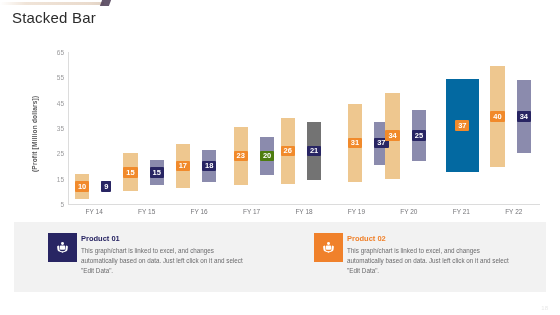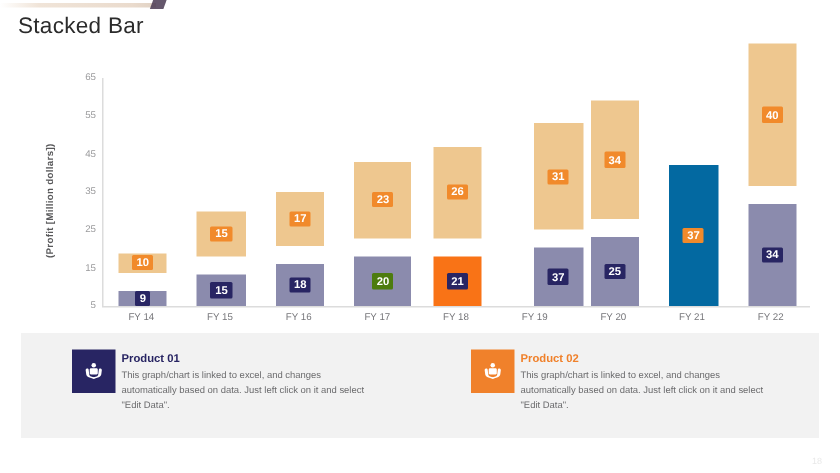--- a/index.html
+++ b/index.html
@@ -97,21 +97,21 @@
     left: 68px;
     top: 152px;
     width: 472px;
     height: 1px;
     background: #dcdcdc;
   }
   .bar-col {
     position: absolute;
     bottom: 0;
     display: flex;
-    flex-direction: column;
+    flex-direction: row;
     justify-content: flex-end;
     align-items: center;
     gap: 12px;
   }
   .seg {
     width: 100%;
     position: relative;
     display: flex;
     align-items: center;
     justify-content: center;
@@ -253,21 +253,21 @@
           <span class="badge badge-top" style="background: rgb(241, 138, 43);">23</span>
         </div>
         <div class="seg seg-bottom" style="height: 38px; background: rgb(139, 139, 173);">
           <span class="badge badge-bottom" style="background: #4d7c0f;">20</span>
         </div>
       </div>
       <div class="bar-col" style="left: 219.742px; width: 32.5156px; height: 106.4px;">
         <div class="seg seg-top" style="height: 65.8667px; background: rgb(238, 199, 143);">
           <span class="badge badge-top" style="background: rgb(241, 138, 43);">26</span>
         </div>
-        <div class="seg seg-bottom" style="height: 36px; background: #f97316;">
+        <div class="seg seg-bottom" style="height: 58px; background: #737373;">
           <span class="badge badge-bottom" style="background: rgb(40, 37, 99);">21</span>
         </div>
       </div>
       <div class="bar-col" style="left: 287px; width: 32.5156px; height: 121.6px;">
         <div class="seg seg-top" style="height: 78.5333px; background: rgb(238, 199, 143);">
           <span class="badge badge-top" style="background: rgb(241, 138, 43);">31</span>
         </div>
         <div class="seg seg-bottom" style="height: 43.0667px; background: rgb(139, 139, 173);">
           <span class="badge badge-bottom" style="background: rgb(40, 37, 99);">37</span>
         </div>

